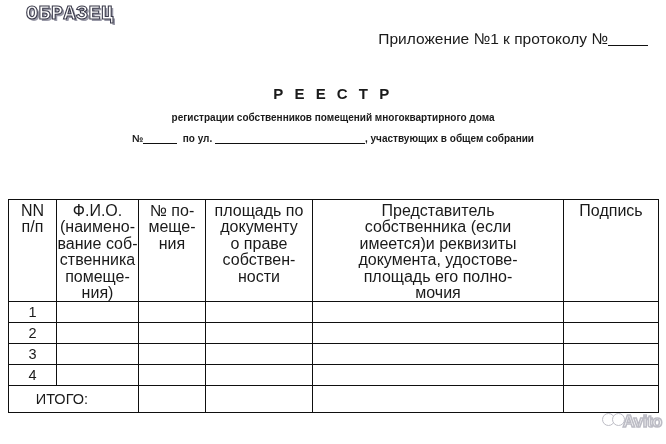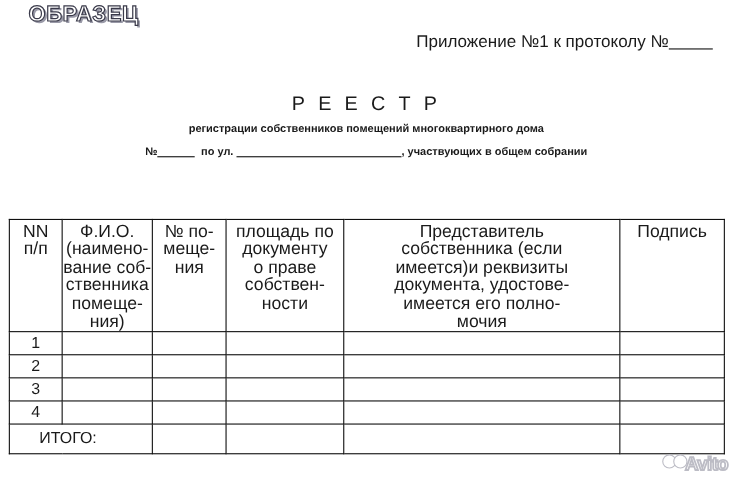--- a/index.html
+++ b/index.html
@@ -15,21 +15,21 @@
     font-family: "Liberation Sans", sans-serif;
     color: #1a1a1a;
     overflow: hidden;
   }
 
   
   #sample-stamp {
     position: absolute;
     left: 26px;
     top: 2px;
-    font-family: Liberation Sans, sans-serif;
+    font-family: Liberation Mono, monospace;
     font-size: 20px;
     font-weight: bold;
     letter-spacing: 0.5px;
     color: #ffffff;
     -webkit-text-stroke: 1.1px #3a3a4a;
     text-shadow: 2px 2px 0 #9a9aa8;
     white-space: nowrap;
     user-select: none;
   }
 
@@ -52,22 +52,22 @@
 
   
   #title-block {
     position: absolute;
     left: 0;
     top: 84px;
     width: 666px;
     text-align: center;
   }
   #doc-title {
-    font-size: 18px;
-    font-weight: normal;
+    font-size: 15px;
+    font-weight: bold;
     letter-spacing: 3.5px;
     line-height: 20px;
     margin-bottom: 3px;
   }
   .subtitle-line {
     font-size: 10px;
     font-weight: bold;
     line-height: 21px;
     white-space: nowrap;
   }
@@ -189,21 +189,21 @@
           <span class="hdr-text">документу</span>
           <span class="hdr-text">о праве</span>
           <span class="hdr-text">собствен-</span>
           <span class="hdr-text">ности</span>
         </td>
         <td class="hdr">
           <span class="hdr-text">Представитель</span>
           <span class="hdr-text">собственника (если</span>
           <span class="hdr-text">имеется)и реквизиты</span>
           <span class="hdr-text">документа,  удостове-</span>
-          <span class="hdr-text">имеется его полно-</span>
+          <span class="hdr-text">площадь его полно-</span>
           <span class="hdr-text">мочия</span>
         </td>
         <td class="hdr">
           <span class="hdr-text">Подпись</span>
         </td>
       </tr>
 
       <tr class="data-row">
         <td class="num">1</td>
         <td></td>

